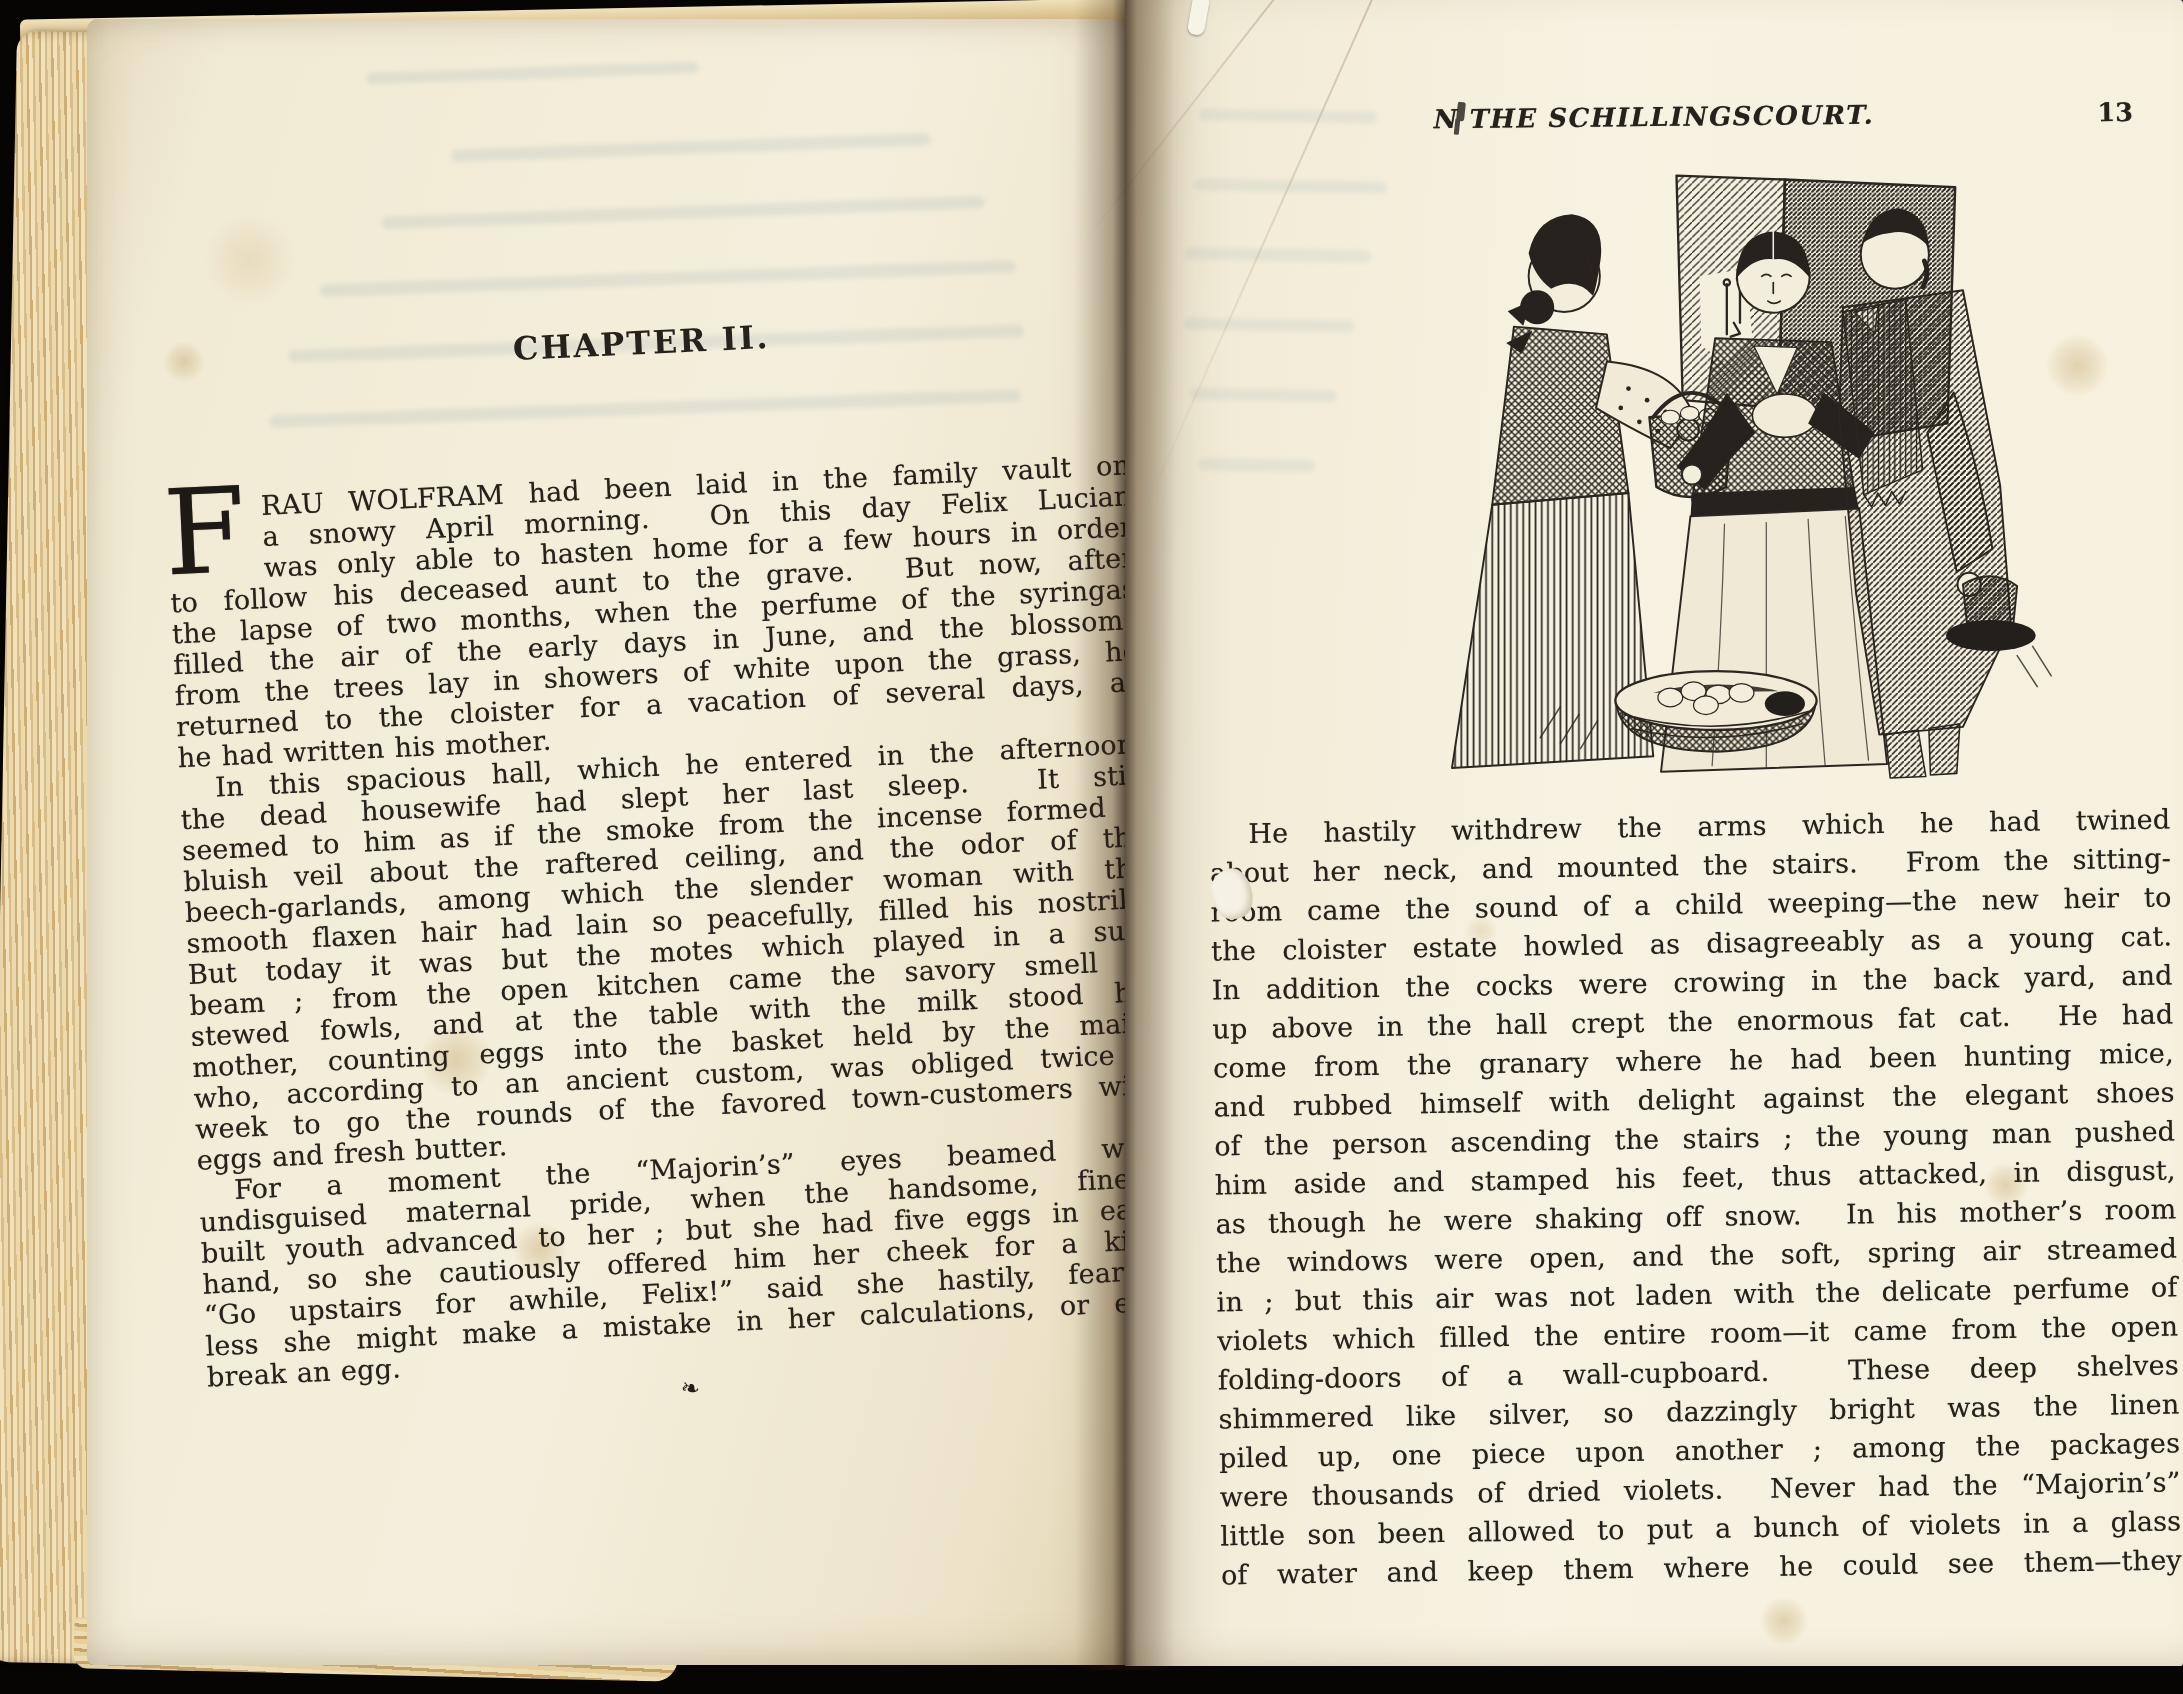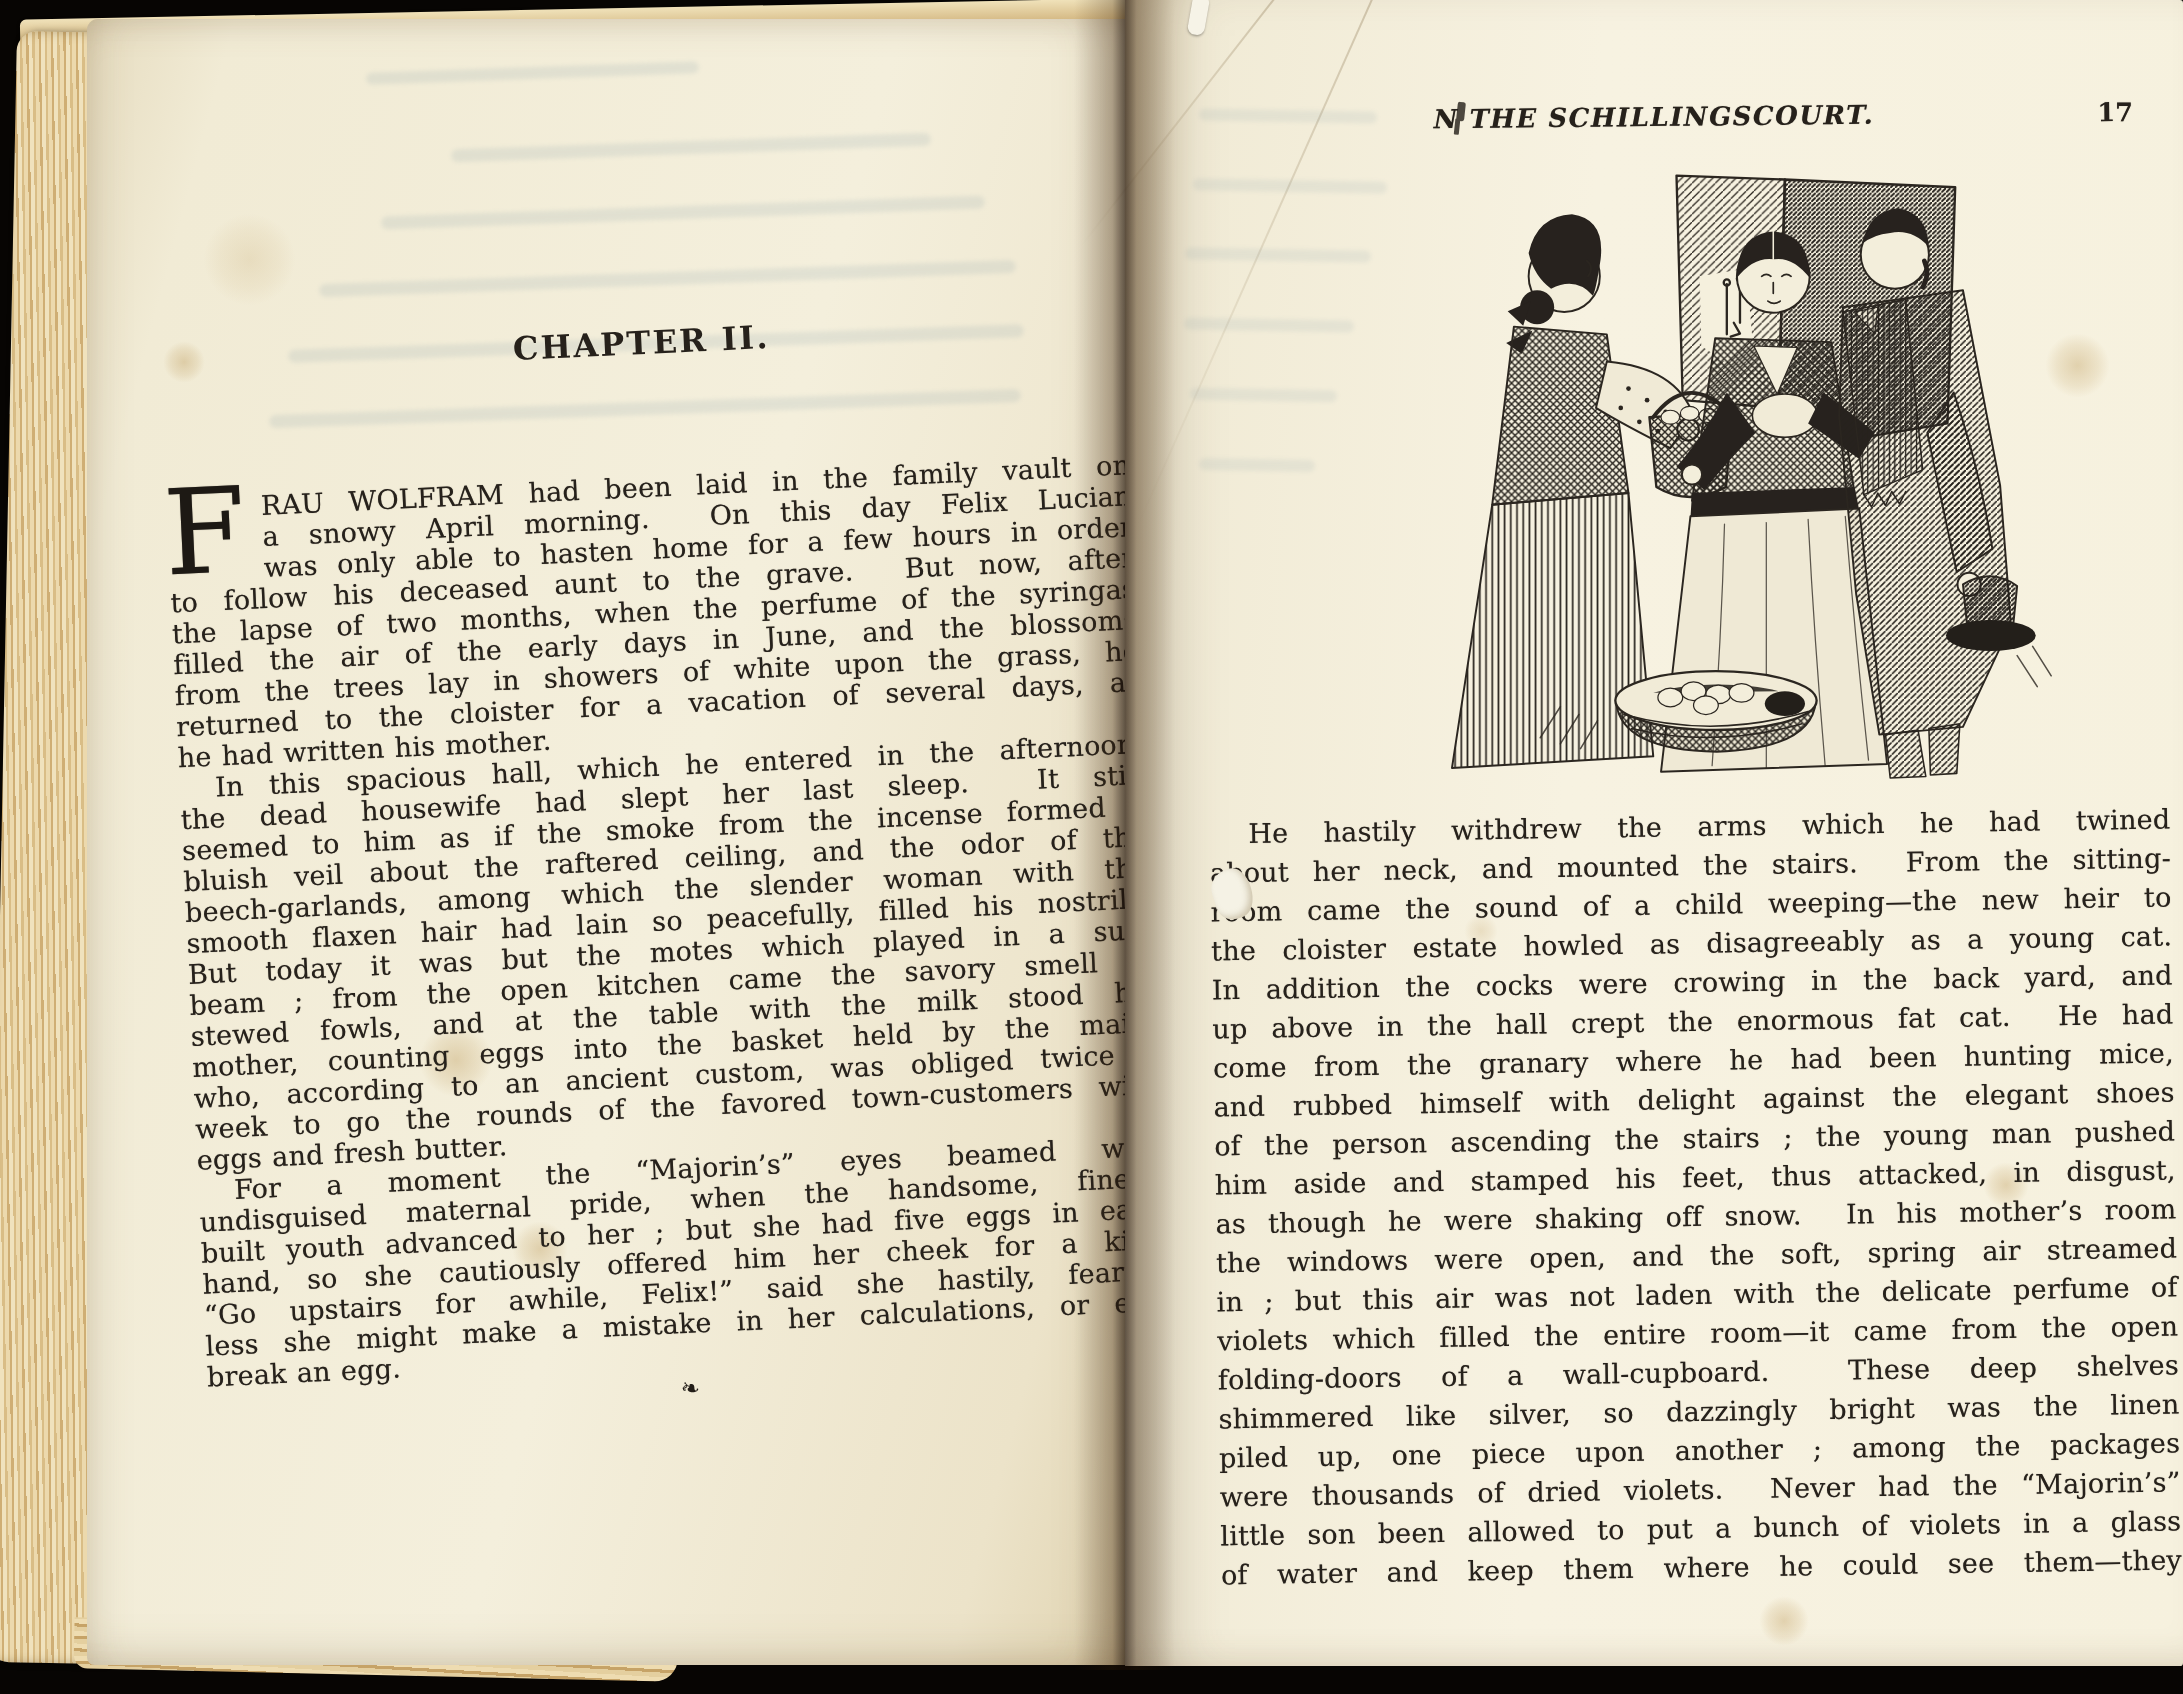--- a/index.html
+++ b/index.html
@@ -213,21 +213,21 @@
 
     <div class="stain" style="left:920px;top:333px;width:65px;height:65px;"></div>
     <div class="stain" style="left:858px;top:1162px;width:46px;height:46px;"></div>
     <div class="stain" style="left:634px;top:1596px;width:50px;height:50px;"></div>
     <div class="stain" style="left:339px;top:914px;width:34px;height:34px;opacity:.6;"></div>
 
     <div class="speck"></div>
 
     <div class="rp-header">
       <div class="rh-title">N THE SCHILLINGSCOURT.</div>
-      <div class="rh-num">17</div>
+      <div class="rh-num">13</div>
     </div>
 
     <svg class="plate" viewBox="0 0 846 812" role="img" aria-label="engraved-plate-maid-mother-and-young-man-with-egg-baskets">
       <defs>
         <pattern id="hVert" width="8" height="8" patternUnits="userSpaceOnUse">
           <path d="M4,0 V8" stroke="#17130e" stroke-width="2.2"></path>
         </pattern>
         <pattern id="hVert2" width="7" height="7" patternUnits="userSpaceOnUse">
           <path d="M3,0 V7" stroke="#17130e" stroke-width="1.7"></path>
         </pattern>

